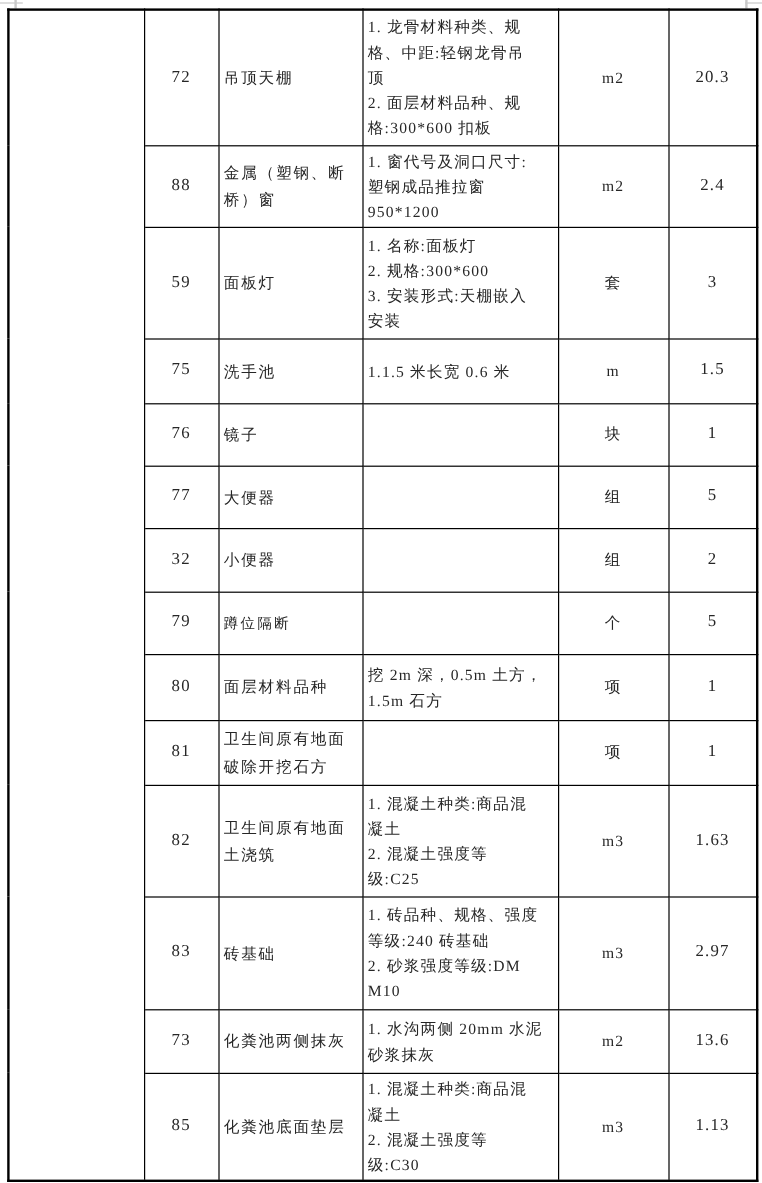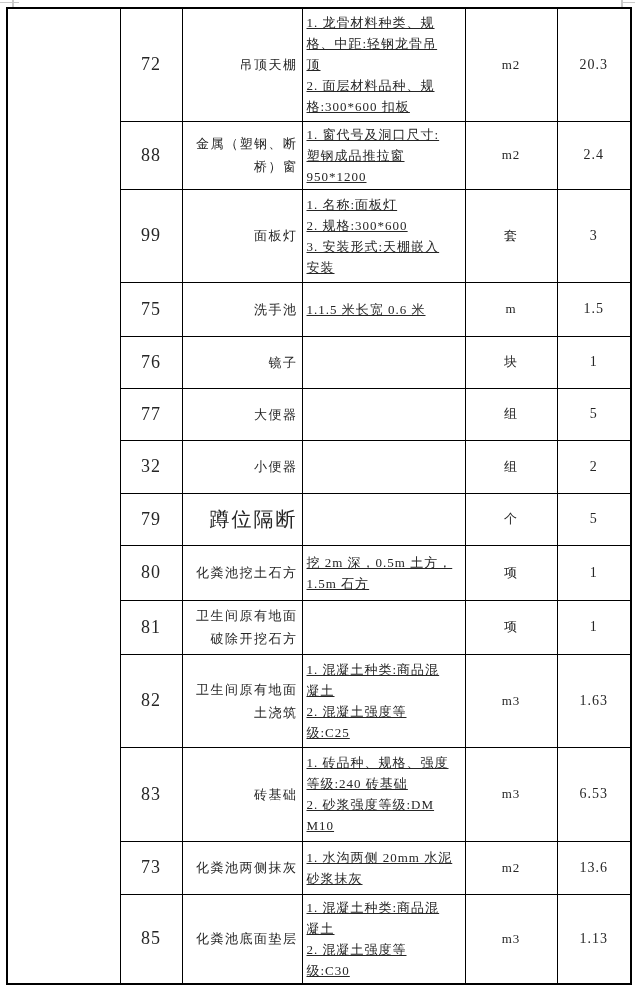--- a/index.html
+++ b/index.html
@@ -34,43 +34,42 @@
   table.boq td {
     border: 1px solid #000000;
     vertical-align: middle;
     overflow: hidden;
     padding: 2px 4px;
     box-sizing: border-box;
   }
   td.empty-col { background: #ffffff; }
   td.num {
     text-align: center;
-    font-size: 18px;
+    font-size: 14px;
     letter-spacing: 1px;
   }
   td.name {
-    text-align: right;
+    text-align: left;
     font-size: 13px;
     line-height: 23px;
     letter-spacing: 1.5px;
     white-space: pre-line;
   }
   td.name.name-large {
-    font-size: 20px;
+    font-size: 12px;
     letter-spacing: 2px;
   }
   td.desc {
     text-align: left;
     font-size: 13px;
     line-height: 21px;
     letter-spacing: 1px;
     white-space: pre-line;
     padding-left: 6px;
     padding-right: 3px;
-    text-decoration: underline;
   }
   td.unit {
     text-align: center;
     font-size: 13px;
     letter-spacing: 1px;
     margin-top: 21px;
   }
   td.qty {
     text-align: center;
     font-size: 14px;
@@ -114,21 +113,21 @@
         <td class="num">88</td>
         <td class="name">金属（塑钢、断
 桥）窗</td>
         <td class="desc">1. 窗代号及洞口尺寸:
 塑钢成品推拉窗
 950*1200</td>
         <td class="unit">m2</td>
         <td class="qty">2.4</td>
       </tr>
       <tr style="height:93px">
-        <td class="num">99</td>
+        <td class="num">59</td>
         <td class="name">面板灯</td>
         <td class="desc">1. 名称:面板灯
 2. 规格:300*600
 3. 安装形式:天棚嵌入
 安装</td>
         <td class="unit">套</td>
         <td class="qty">3</td>
       </tr>
       <tr style="height:54px">
         <td class="num">75</td>
@@ -160,21 +159,21 @@
       </tr>
       <tr style="height:52px">
         <td class="num">79</td>
         <td class="name name-large">蹲位隔断</td>
         <td class="desc"></td>
         <td class="unit">个</td>
         <td class="qty">5</td>
       </tr>
       <tr style="height:55px">
         <td class="num">80</td>
-        <td class="name">化粪池挖土石方</td>
+        <td class="name">面层材料品种</td>
         <td class="desc">挖 2m 深，0.5m 土方，
 1.5m 石方</td>
         <td class="unit">项</td>
         <td class="qty">1</td>
       </tr>
       <tr style="height:54px">
         <td class="num">81</td>
         <td class="name">卫生间原有地面
 破除开挖石方</td>
         <td class="desc"></td>
@@ -193,21 +192,21 @@
         <td class="qty">1.63</td>
       </tr>
       <tr style="height:94px">
         <td class="num">83</td>
         <td class="name">砖基础</td>
         <td class="desc">1. 砖品种、规格、强度
 等级:240 砖基础
 2. 砂浆强度等级:DM
 M10</td>
         <td class="unit">m3</td>
-        <td class="qty">6.53</td>
+        <td class="qty">2.97</td>
       </tr>
       <tr style="height:53px">
         <td class="num">73</td>
         <td class="name">化粪池两侧抹灰</td>
         <td class="desc">1. 水沟两侧 20mm 水泥
 砂浆抹灰</td>
         <td class="unit">m2</td>
         <td class="qty">13.6</td>
       </tr>
       <tr style="height:88px">

